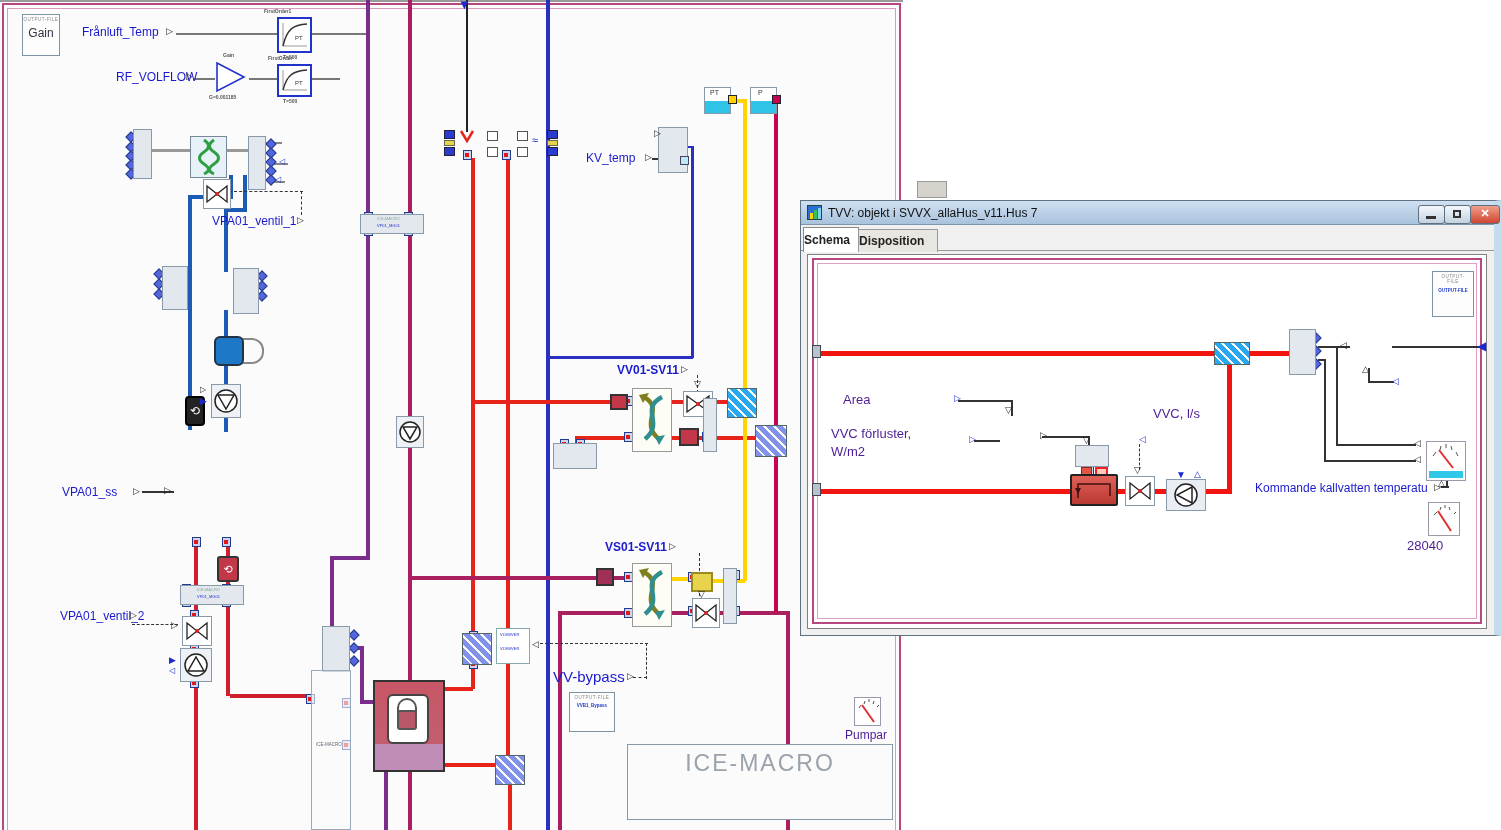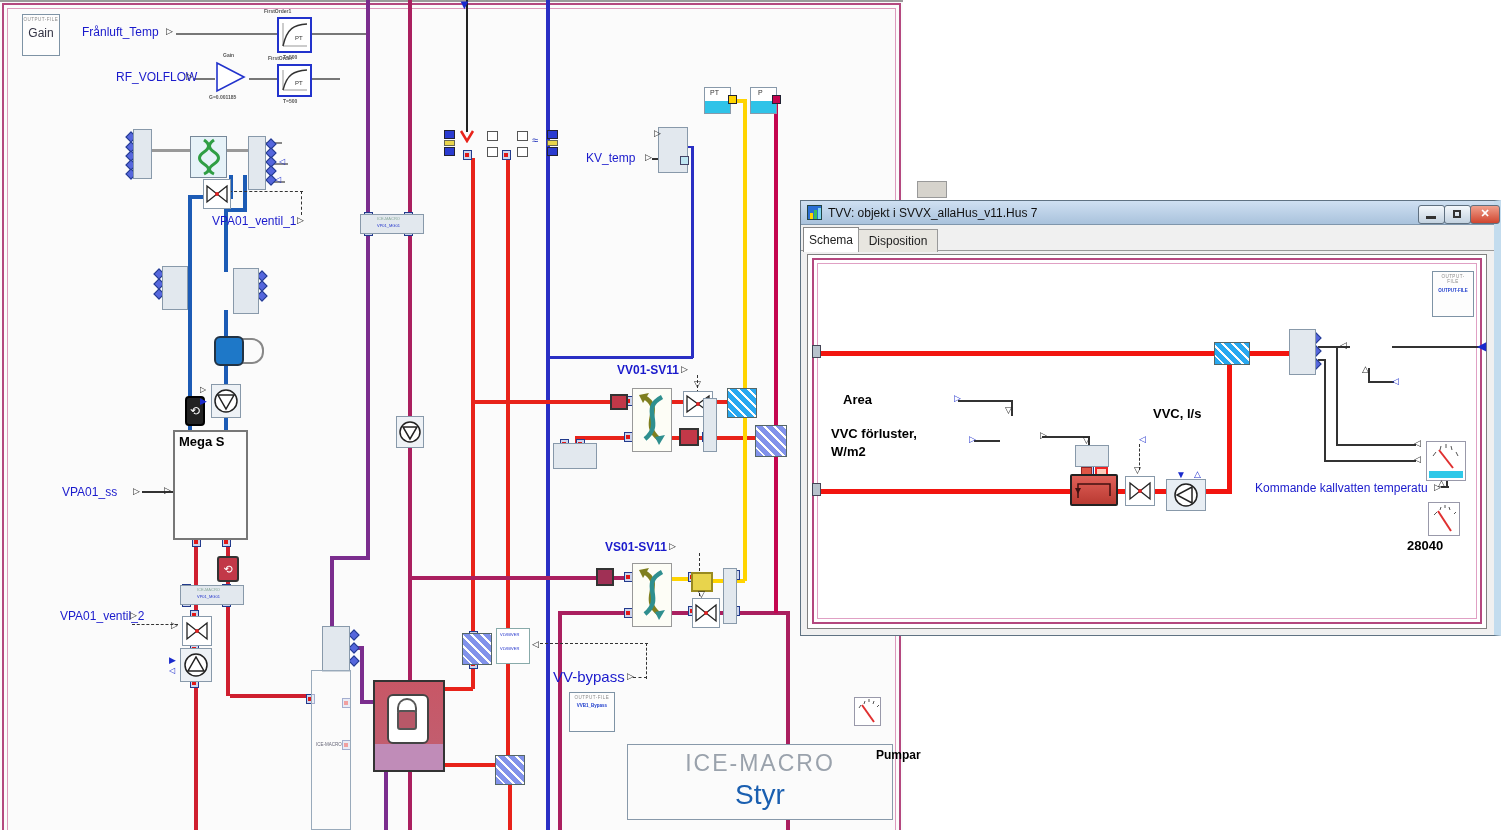--- a/index.html
+++ b/index.html
@@ -6,34 +6,34 @@
   #canvas{position:relative;width:1501px;height:830px;overflow:hidden;
           font-family:"Liberation Sans",sans-serif;background:#fff;}
   .abs{position:absolute;box-sizing:border-box;}
   .link{position:absolute;color:#1a1acc;font-size:12px;white-space:nowrap;z-index:5;}
   .tri{position:absolute;font-size:9px;color:#222;line-height:1;z-index:6;background:transparent;}
   .blk{position:absolute;box-sizing:border-box;z-index:4;}
   .portblk{background:#e2e8ee;border:1px solid #8899aa;}
   .vbox{background:#fff;border:1.5px solid #445;color:#111;font-size:11px;line-height:1.5;
         padding-left:4px;overflow:hidden;white-space:nowrap;z-index:5;}
   .ybox{background:#eef086;border:1px solid #889;color:#111;font-size:13px;text-align:center;z-index:5;}
-  .lbl{position:absolute;color:#000000;font-size:13px;white-space:nowrap;z-index:5;font-weight:bold;}
+  .lbl{position:absolute;color:#4c1d95;font-size:13px;white-space:nowrap;z-index:5;}
   .tiny{position:absolute;font-size:5px;color:#555;white-space:nowrap;z-index:6;line-height:1.1;}
   .hatch{border:1px solid #566;background:repeating-linear-gradient(45deg,var(--hc) 0 5px,#fdfdfd 5px 7px);}
   .xblk{background:#fff;border-left:1px solid #999;border-right:1px solid #999;
         border-top:2px dashed #2233cc;border-bottom:2px dashed #2233cc;
         color:#a224e2;font-weight:bold;text-align:center;z-index:5;}
   .ofile{background:#fdfdfd;border:1px solid #7e93a5;text-align:center;z-index:5;}
   .ofile .h{font-size:4.5px;color:#8a8a8a;letter-spacing:.5px;line-height:1.2;margin-top:2px;}
   .ofile .b{font-size:4.5px;color:#1a3acc;font-weight:bold;line-height:1.2;margin-top:3px;}
   
   .titlebar{background:linear-gradient(#cfe0f2,#a9c2dc);border-bottom:1px solid #7f96ac;z-index:11;}
   .winbtn{position:absolute;width:25px;height:17px;border:1px solid #5f7080;border-radius:3px;
           background:linear-gradient(#f4f8fc,#c3d2e0);z-index:13;text-align:center;line-height:15px;}
-  .tab{position:absolute;font-size:12px;color:#222;text-align:center;z-index:13;}
+  .tab{position:absolute;font-size:12px;color:#222;z-index:13;font-weight:bold;}
   .gaugebox{background:#fff;border:1px solid #99a;z-index:5;}
   svg{display:block;}
 </style>
 </head>
 <body>
 
 <div id="canvas">
 
   <div class="abs" style="left:0;top:0;width:903px;height:830px;background:#fbfbfb;z-index:1;"></div>
   <div class="abs" style="left:0;top:0;width:903px;height:2px;background:#9a9a9a;z-index:2;"></div>
@@ -353,23 +353,20 @@
   <div class="blk" style="left:214px;top:336px;width:30px;height:30px;background:#1e78c8;border:2px solid #234;border-radius:6px;"></div>
   <div class="blk" style="left:211px;top:384px;width:30px;height:34px;background:#eef2f6;border:1px solid #8899aa;">
     <svg width="28" height="32">
       <circle cx="14" cy="16" r="11" fill="#fff" stroke="#222" stroke-width="1.5"></circle>
       <polygon points="6,10 22,10 14,24" fill="none" stroke="#222" stroke-width="1.5"></polygon>
     </svg>
   </div>
   <span class="tri" style="left:200px;top:397px;color:#1a2acc;font-size:9px;">▶</span>
   <span class="tri" style="left:200px;top:386px;font-size:8px;">▷</span>
   <div class="blk" style="left:185px;top:396px;width:20px;height:30px;background:#222;border:2px solid #000;border-radius:4px;color:#fff;font-size:12px;text-align:center;line-height:26px;">⟲</div>
-  <div class="blk" style="left:173px;top:430px;width:75px;height:110px;background:#fcfcfc;border:2px solid #777;">
-    <div class="lbl" style="left:4px;top:2px;">Mega S</div>
-  </div>
   <a class="link" style="left:62px;top:485px;">VPA01_ss</a>
   <span class="tri" style="left:133px;top:487px;">▷</span>
   <span class="tri" style="left:164px;top:486px;">▷</span>
 
   <div class="blk" style="left:217px;top:556px;width:22px;height:26px;background:#c23848;border:2px solid #333;border-radius:3px;color:#fff;font-size:11px;text-align:center;line-height:22px;">⟲</div>
   <div class="blk portblk" style="left:180px;top:585px;width:64px;height:20px;">
     <div class="tiny" style="left:16px;top:2px;font-size:4px;color:#8a9;">ICE-MACRO</div>
     <div class="tiny" style="left:16px;top:9px;font-size:4px;color:#23c;">VP01_MG01</div>
   </div>
   <a class="link" style="left:60px;top:609px;">VPA01_ventil_2</a>
@@ -496,30 +493,29 @@
     <svg width="26" height="28">
       <path d="M3,6 L13,14 L3,22 Z" fill="#fff" stroke="#222" stroke-width="1.3"></path>
       <path d="M23,6 L13,14 L23,22 Z" fill="#fff" stroke="#222" stroke-width="1.3"></path>
       <circle cx="13" cy="14" r="2" fill="#d22"></circle>
     </svg>
   </div>
   <div class="blk portblk" style="left:723px;top:568px;width:14px;height:56px;"></div>
 
   <div class="blk" style="left:627px;top:744px;width:266px;height:76px;background:#fbfbfb;border:1.5px solid #8899aa;text-align:center;">
     <div style="font-size:23px;color:#9aa2ac;letter-spacing:2px;margin-top:5px;">ICE-MACRO</div>
-    <div style="font-size:28px;color:#1a5fb0;margin-top:2px;">Styr</div>
   </div>
 
   <div class="blk gaugebox" style="left:854px;top:697px;width:27px;height:29px;">
     <svg width="25" height="27">
       <path d="M4,10 L6,7 M9,6 L10,3 M14,4 L14,1 M18,6 L19,3 M22,9 L24,7" stroke="#555" stroke-width="1"></path>
       <line x1="19" y1="24" x2="7" y2="7" stroke="#e03030" stroke-width="2"></line>
     </svg>
   </div>
-  <div class="lbl" style="left:876px;top:728px;font-size:12px;margin-top:20px;">Pumpar</div>
+  <div class="lbl" style="left:845px;top:728px;font-size:12px;">Pumpar</div>
 
   <div class="abs" style="left:917px;top:181px;width:30px;height:17px;background:#d6d3cc;border:1px solid #999;z-index:2;"></div>
 
   <div class="abs" style="left:800px;top:200px;width:701px;height:436px;background:#f0f0f0;border:1px solid #5f7282;border-right:7px solid #c3dcee;z-index:10;"></div>
   <div class="abs titlebar" style="left:801px;top:201px;width:693px;height:24px;z-index:11;"></div>
   <div class="abs" style="left:807px;top:205px;width:15px;height:15px;background:#2a6fd4;border:1px solid #244;z-index:13;">
     <div class="abs" style="left:2px;top:7px;width:3px;height:6px;background:#ffd400;"></div>
     <div class="abs" style="left:6px;top:4px;width:3px;height:9px;background:#39c05a;"></div>
     <div class="abs" style="left:10px;top:2px;width:3px;height:11px;background:#7fd4f0;"></div>
   </div>

